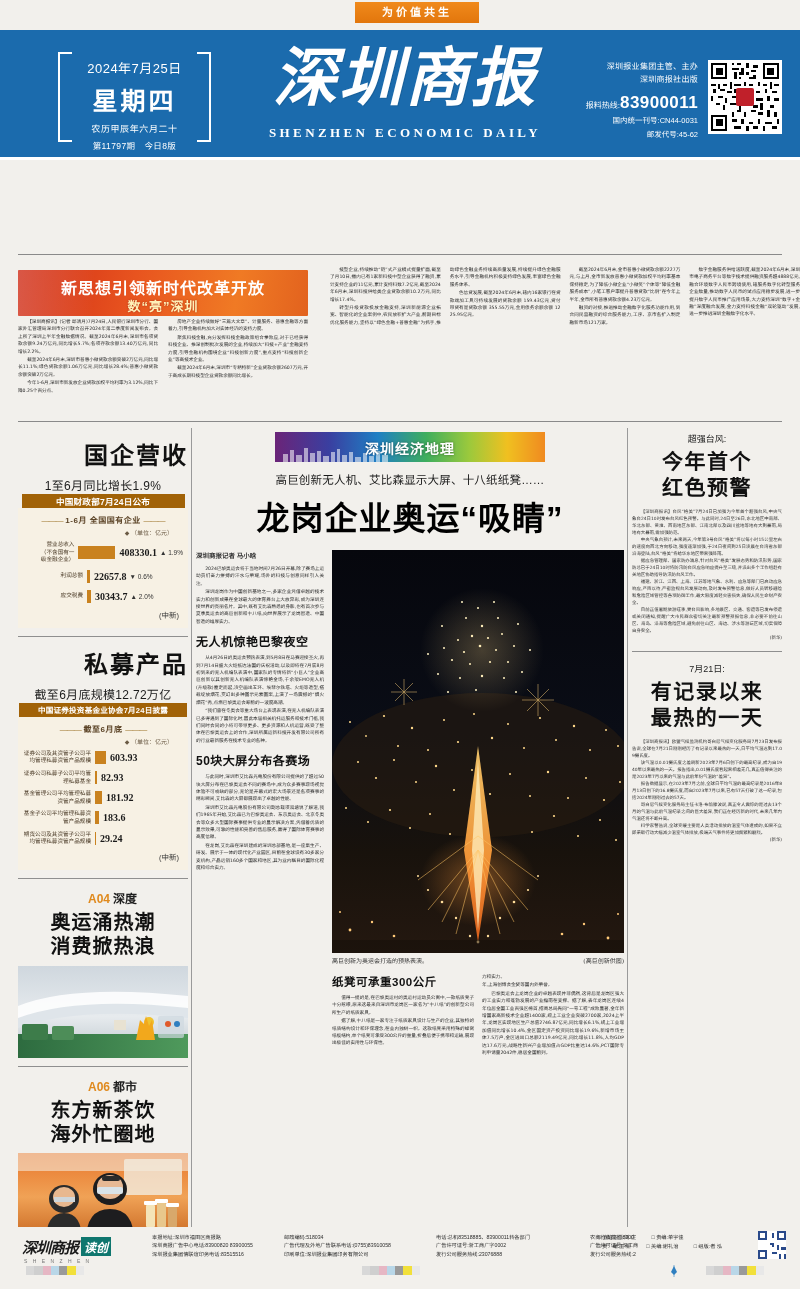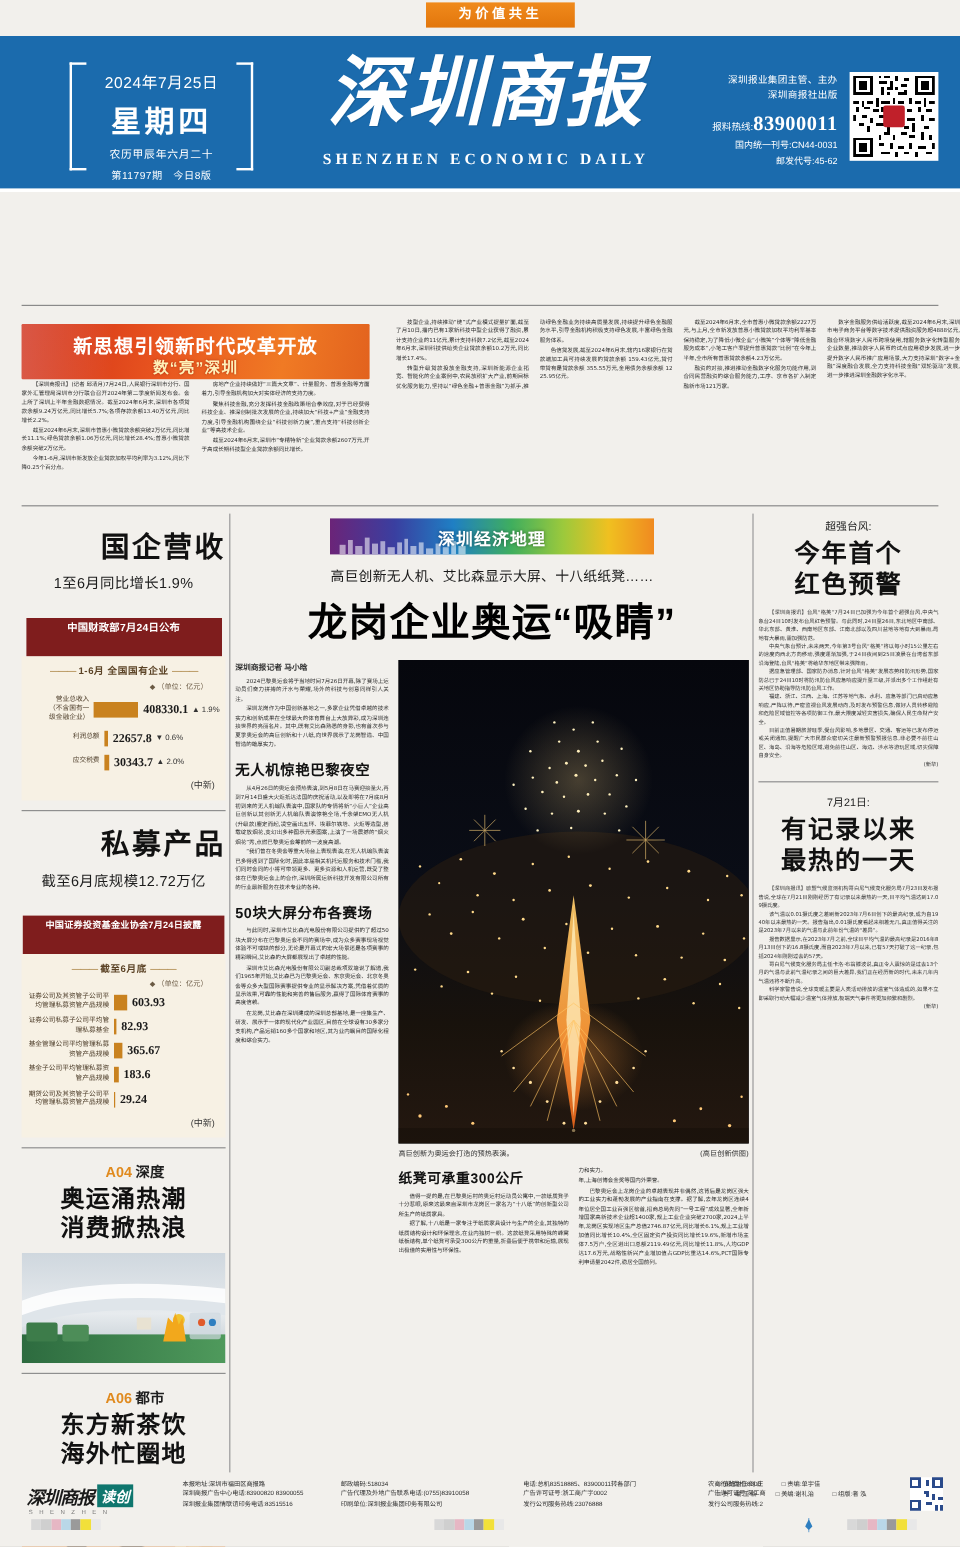--- a/index.html
+++ b/index.html
@@ -67,21 +67,21 @@
     font-weight: bold; margin-top: 14px;
   }
 
   .masthead-right {
     position: absolute; right: 18px; top: 30px; width: 230px; height: 80px;
   }
   .mr-text { position: absolute; right: 84px; top: 0; width: 140px; text-align: right; color:#fff; }
   .mr-text .l1, .mr-text .l2 { font-size: 8px; line-height: 13px; letter-spacing: .3px; }
   .mr-hot { margin-top: 7px; text-align: right; white-space: nowrap; }
   .mr-hot .lbl { font-size: 8px; }
-  .mr-hot .num { font-size: 17px; font-weight: bold; letter-spacing: .4px; font-family: Liberation Serif, serif; }
+  .mr-hot .num { font-size: 17px; font-weight: bold; letter-spacing: .4px; }
   .mr-text .l3, .mr-text .l4 { font-size: 7.5px; line-height: 12px; margin-top: 2px; }
   .qr {
     position: absolute; right: 0; top: 0; width: 74px; height: 74px;
     background: #fff; padding: 3px;
   }
   .qr .qrimg { width: 100%; height: 100%; }
   .qr-stamp {
     position: absolute; left: 50%; top: 50%; transform: translate(-50%,-50%);
     width: 18px; height: 18px; background: #c0202a; border-radius: 2px;
   }
@@ -171,21 +171,21 @@
   }
 
   .mod-title {
     text-align: right; font-size: 24px; font-weight: bold; color: #111;
     letter-spacing: 2px; margin-top: 8px;
   }
   .mod-sub {
     text-align: center; font-size: 12px; color: #1c1c1c; margin-top: 5px; letter-spacing: .3px;
   }
   .src-bar {
-    margin: 22px auto 0; width: 163px; height: 32px; background: #7f1d1d;
+    margin: 1px auto 0; width: 163px; height: 14px; background: #a16207;
     color: #fff; font-size: 8.6px; line-height: 16px; text-align: center;
     letter-spacing: .2px; font-weight: bold;
   }
   .chart-box {
     margin-top: 0; background: #f7f1e4; padding: 6px 5px 8px; position: relative;
   }
   .chart-cap {
     text-align: center; font-size: 8px; color: #5b4326; font-weight: bold; letter-spacing: .5px;
     margin-bottom: 3px;
   }
@@ -499,21 +499,21 @@
           <div class="val">603.93</div>
         </div>
         <div class="rowitem">
           <div class="lab" style="width:72px;">证券公司私募子公司平均管理私募基金</div>
           <div class="bar" style="width:2px;"></div>
           <div class="val">82.93</div>
         </div>
         <div class="rowitem">
           <div class="lab" style="width:72px;">基金管理公司平均管理私募资管产品规模</div>
           <div class="bar" style="width:7px;"></div>
-          <div class="val">365.67</div>
+          <div class="val">181.92</div>
         </div>
         <div class="rowitem">
           <div class="lab" style="width:72px;">基金子公司平均管理私募资管产品规模</div>
           <div class="bar" style="width:4px;"></div>
           <div class="val">183.6</div>
         </div>
         <div class="rowitem">
           <div class="lab" style="width:72px;">期货公司及其资管子公司平均管理私募资管产品规模</div>
           <div class="bar" style="width:1px;"></div>
           <div class="val">29.24</div>

